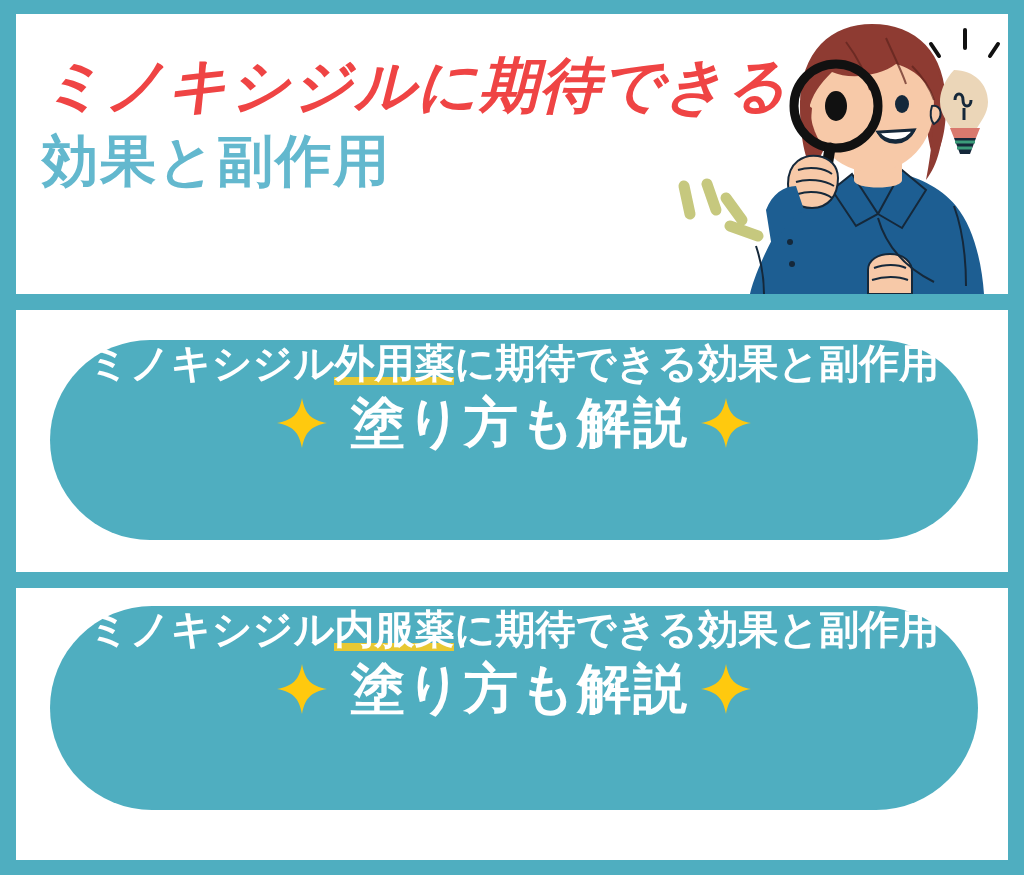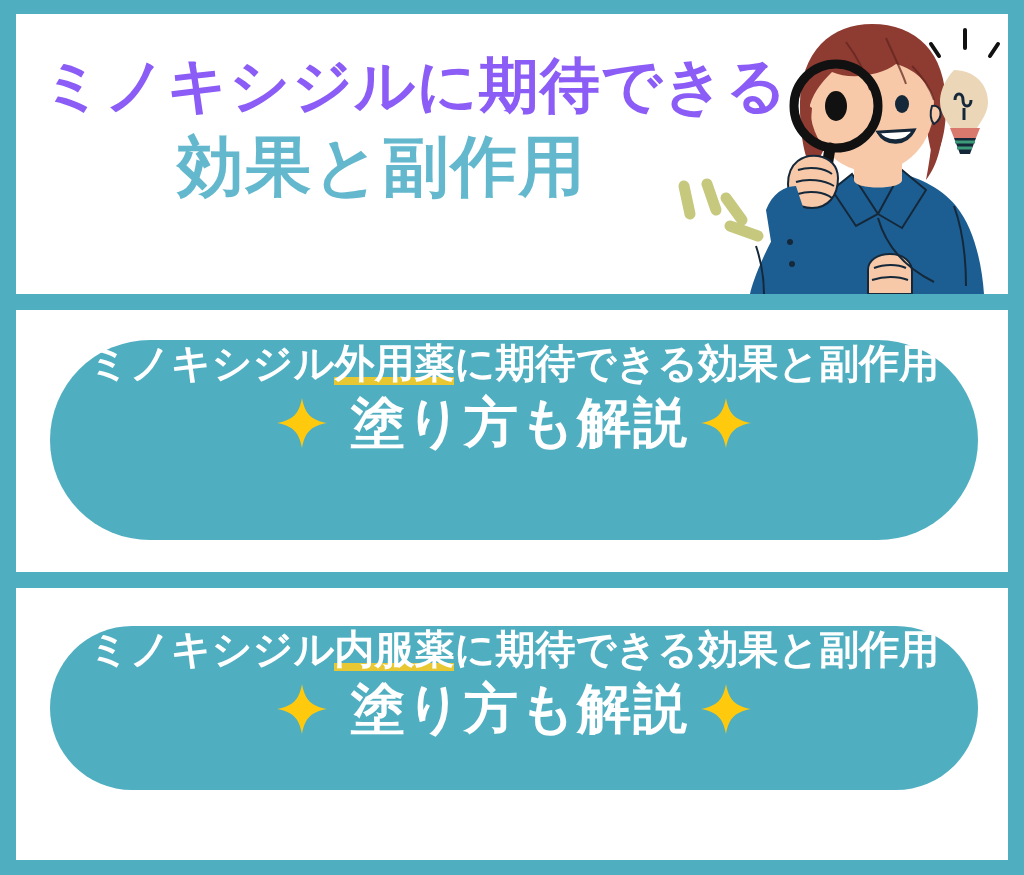--- a/index.html
+++ b/index.html
@@ -31,33 +31,33 @@
   
   .hero-text {
     position: absolute;
     left: 26px;
     top: 40px;
     width: 720px;
   }
   .hero-line1 {
     font-size: 60px;
     font-weight: 700;
-    color: #8b5cf6;
+    color: #ef4444;
     letter-spacing: 1px;
     line-height: 1.08;
     white-space: nowrap;
+    font-style: italic;
   }
   .hero-line2 {
     margin-top: 12px;
-    font-size: 66px;
+    font-size: 56px;
     font-weight: 700;
     color: #63B8CE;
     letter-spacing: 2px;
     line-height: 1.08;
-    text-align: center;
     padding-right: 40px;
     white-space: nowrap;
   }
 
   
   .sparkle-lines {
     position: absolute;
     left: 658px;
     top: 158px;
     width: 110px;
@@ -77,21 +77,21 @@
   .pill {
     position: absolute;
     background: #4FAEC0;
     border-radius: 130px;
     display: flex;
     flex-direction: column;
     align-items: center;
     justify-content: flex-start;
   }
   #pill1 { left: 34px; top: 30px;  width: 928px; height: 200px; }
-  #pill2 { left: 34px; top: 38px;  width: 928px; height: 164px; }
+  #pill2 { left: 34px; top: 18px;  width: 928px; height: 204px; }
 
   .pill-line1 {
     font-size: 40px;
     font-weight: 700;
     color: #ffffff;
     letter-spacing: 0px;
     line-height: 1.18;
     white-space: nowrap;
     text-align: center;
   }

